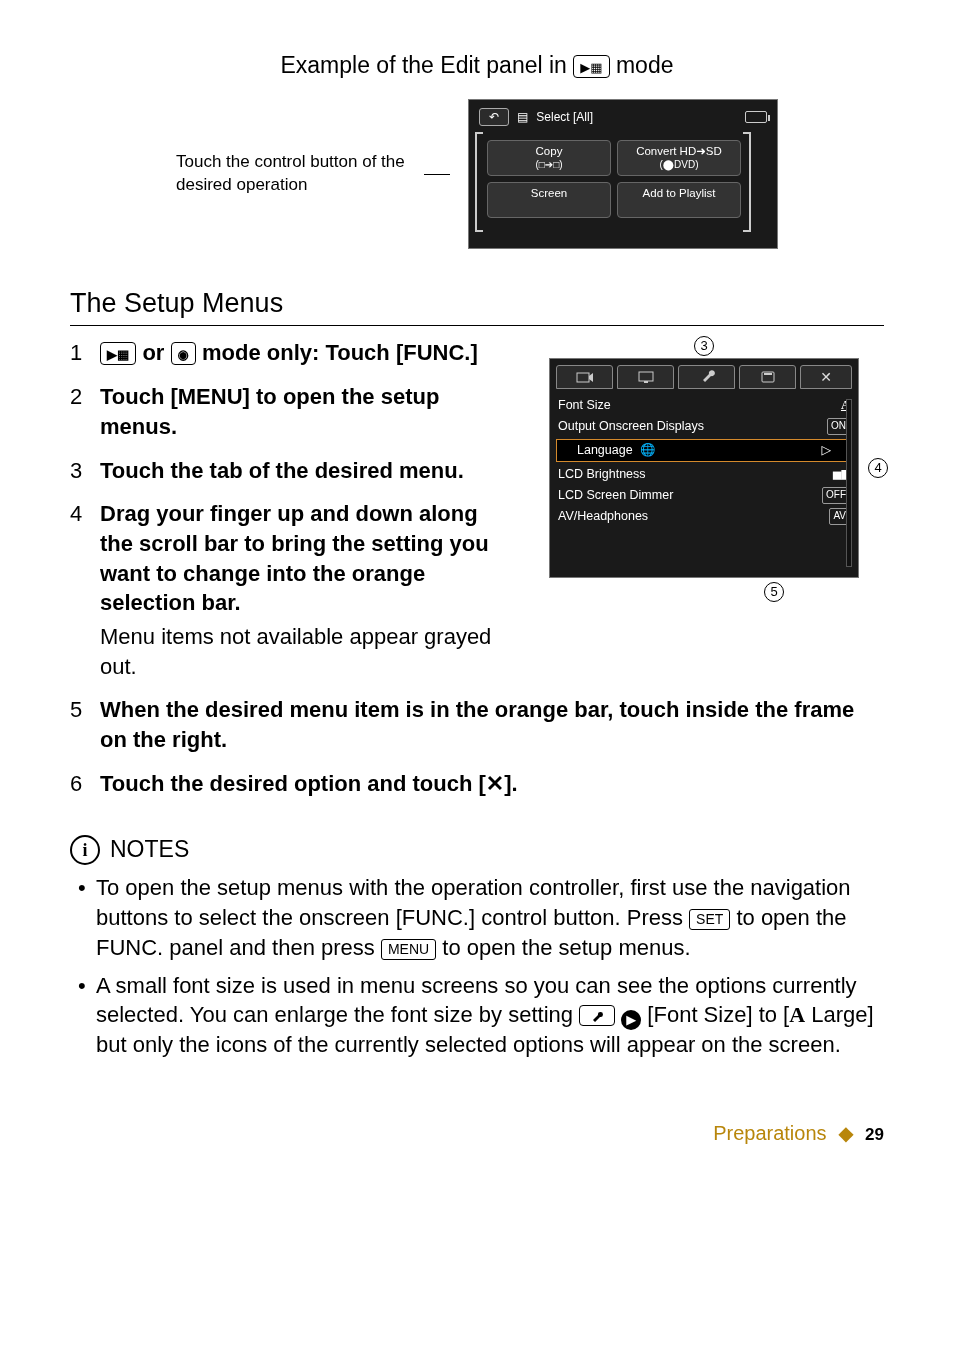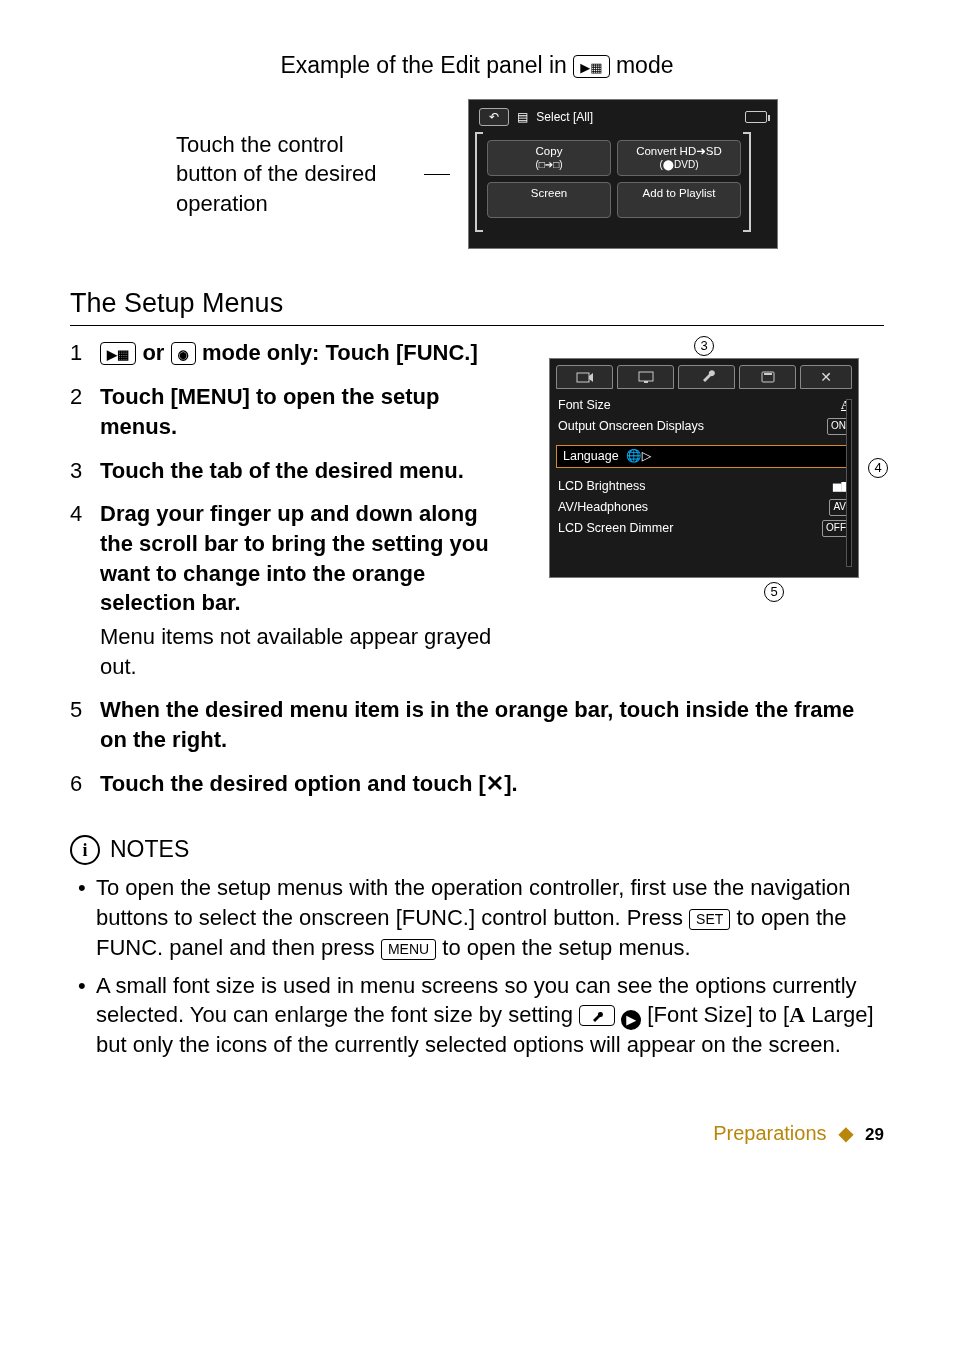--- a/index.html
+++ b/index.html
@@ -28,21 +28,21 @@
     line-height: 1;
   }
   .mode-badge-inner { font-size: 13px; }
   .row1 {
     display: flex;
     align-items: center;
     gap: 18px;
     margin: 0 auto 36px auto;
     width: fit-content;
   }
-  .caption-left { max-width: 230px; font-size: 22px; }
+  .caption-left { max-width: 230px; font-size: 17px; }
   .connector { width: 26px; border-top: 1.5px solid #000; }
   
   .edit-panel {
     width: 310px; height: 150px;
     background: #1a1a1a;
     border: 1px solid #777;
     padding: 6px;
     color: #fff;
     font-size: 12px;
     position: relative;
@@ -116,23 +116,23 @@
     flex: 1; border: 1px solid #888; border-radius: 3px 3px 0 0;
     background: #2b2b2b; height: 24px; text-align: center; line-height: 22px;
     font-size: 14px; color: #ddd;
   }
   .sp-tab.mem { background: #2b2b2b; }
   .sp-tab.close { background: #2b2b2b; flex: 0.9; }
   .sp-body { padding: 2px 8px; font-size: 12.5px; }
   .sp-line { display: flex; justify-content: space-between; padding: 2px 0; gap: 8px; }
   .sp-line .val { font-size: 10px; border: 1px solid #999; padding: 0 3px; border-radius: 2px; }
   .sp-selected {
-    display: flex; align-items: center;
+    display: flex; justify-content: space-between; align-items: center;
     border: 1px solid #d58a2c; background: #000;
-    margin: 8px -2px; padding: 2px 6px;
+    margin: 2px -2px; padding: 2px 20px;
   }
   .sp-scroll {
     position: absolute; right: 6px; top: 40px; bottom: 10px; width: 6px;
     background: #111; border: 1px solid #555;
   }
   
   .callout {
     position: absolute;
     width: 20px; height: 20px; border: 1px solid #000; border-radius: 50%;
     font-size: 13px; text-align: center; line-height: 18px;
@@ -277,26 +277,26 @@
             <span>Language</span>
             <span style="margin-left:4px;">🌐</span>
           </span>
           <span>▷</span>
         </div>
         <div class="sp-line">
           <span>LCD Brightness</span>
           <span style="font-size:11px;">▅▆</span>
         </div>
         <div class="sp-line">
+          <span>LCD Screen Dimmer</span>
+          <span class="val">OFF</span>
+        </div>
+        <div class="sp-line">
           <span>AV/Headphones</span>
           <span class="val">AV</span>
-        </div>
-        <div class="sp-line">
-          <span>LCD Screen Dimmer</span>
-          <span class="val">OFF</span>
         </div>
       </div>
     </div>
   </div>
 
   <div class="steps">
     <div class="step-row">
       <div class="step-num">1</div>
       <div class="step-body step-head">
         <span class="mode-badge"><span class="mode-badge-inner">▶▦</span></span><span> or </span><span class="mode-badge"><span class="mode-badge-inner">◉</span></span><span> mode only: Touch [FUNC.]</span>

